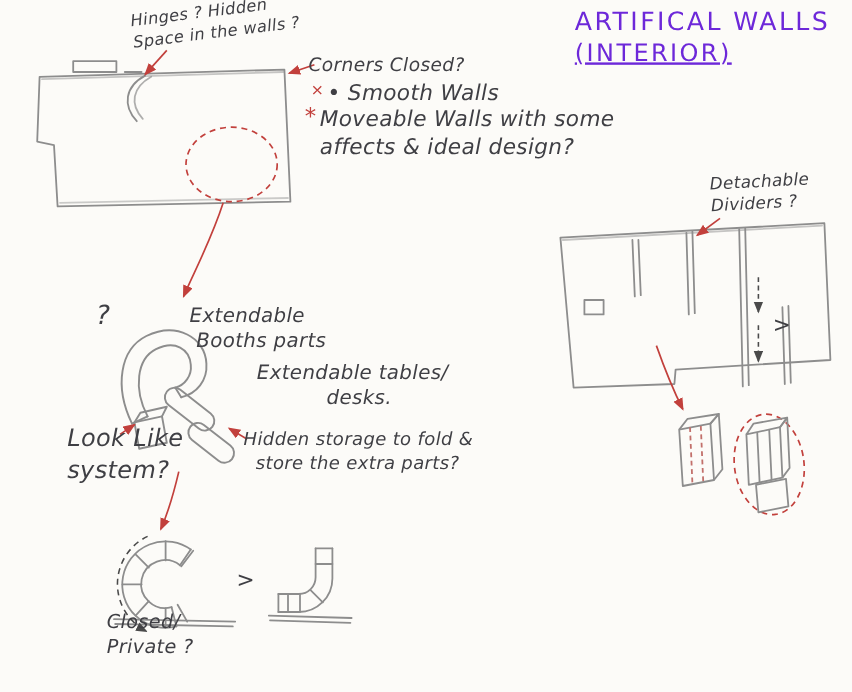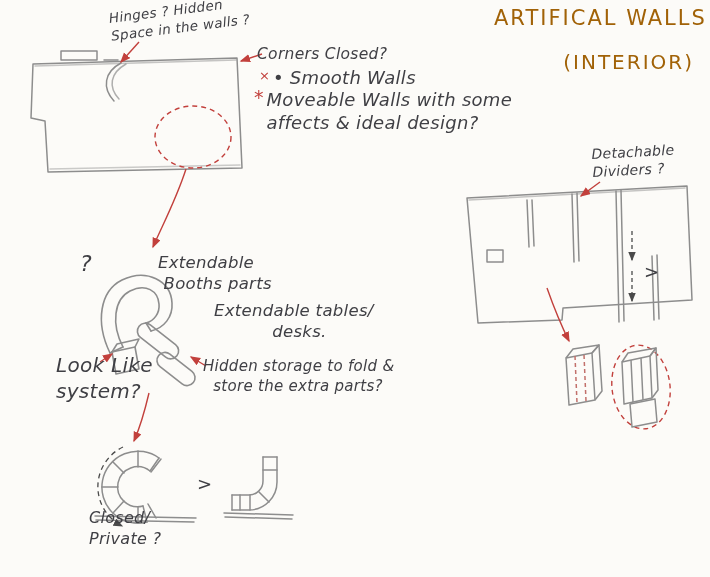--- a/index.html
+++ b/index.html
@@ -16,27 +16,27 @@
     font-style:italic;
     color:#3f3f44;
     line-height:1.3;
     letter-spacing:0.3px;
     font-size:18px;
   }
   .red{color:#c2403c;}
   .row{position:absolute;display:flex;align-items:flex-start;gap:3px;}
   .title-block{
     position:absolute;
-    left:494px;top:6px;width:200px;
-    text-align:right;
-    color:#a16207;
+    left:479px;top:6px;width:200px;
+    text-align:left;
+    color:#6d28d9;
     font-style:normal;
   }
   .title-line1{font-size:21px;letter-spacing:2px;white-space:pre;}
-  .title-line2{font-size:20px;letter-spacing:2px;white-space:pre;margin-top:20px;}
+  .title-line2{font-size:20px;letter-spacing:2px;white-space:pre;margin-top:2px;text-decoration:underline;}
   svg{position:absolute;left:0;top:0;}
 </style>
 </head>
 <body>
 
 <div id="canvas">
 
   <svg width="710" height="577" viewBox="0 0 710 577">
     <defs>
       <marker id="ra" markerWidth="9" markerHeight="8" refX="6.5" refY="3" orient="auto">

